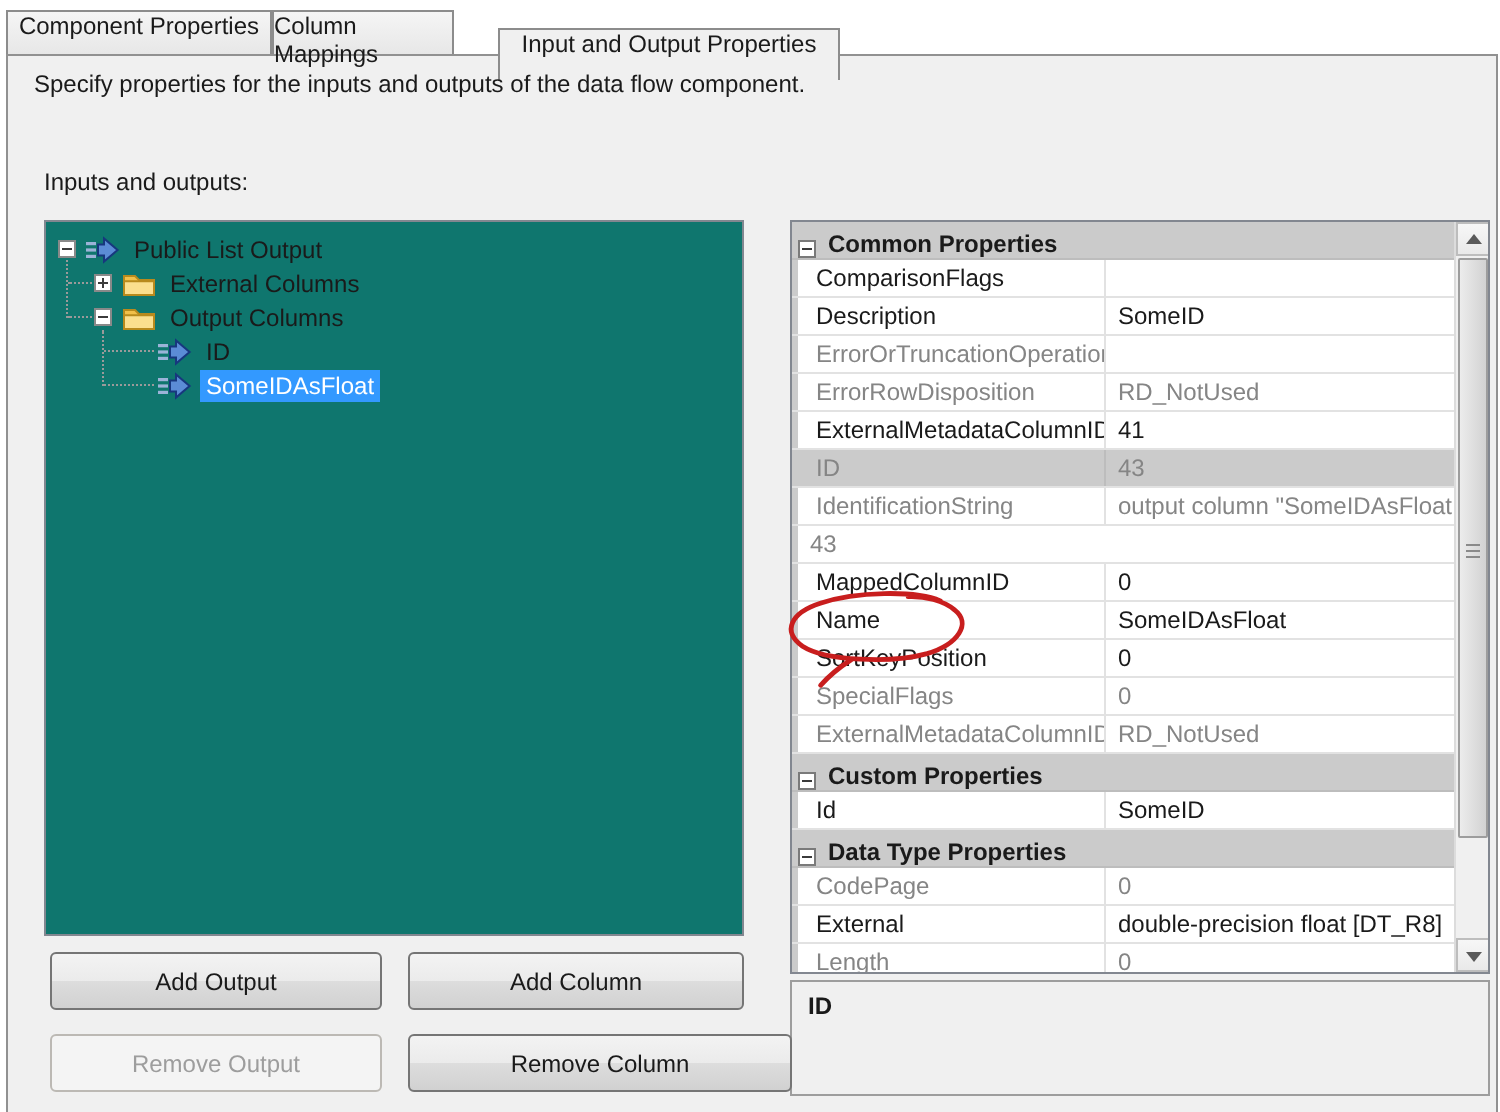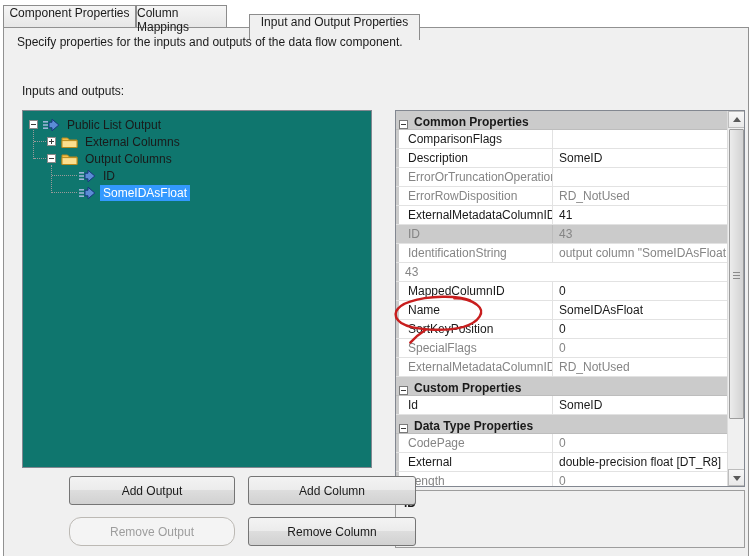--- a/index.html
+++ b/index.html
@@ -72,26 +72,26 @@
   
   .annot { position:absolute; left:391px; top:293px; width:104px; height:52px; z-index:9; pointer-events:none; }
 
   
   .descpane { position:absolute; left:395px; top:490px; width:350px; height:58px;
               background:#f0f0f0; border:1px solid #9d9d9d; z-index:5; padding:5px 8px; }
   .descpane .dtitle { font-weight:bold; }
 
   .btn { position:absolute; width:166px; height:29px; border:1px solid #757575; border-radius:3px;
          background:linear-gradient(#f3f3f3 0%,#ebebeb 50%,#dddddd 50%,#d1d1d1 100%);
-         display:flex; align-items:center; justify-content:center; z-index:5; cursor:default;margin-left:44px; }
+         display:flex; align-items:center; justify-content:center; z-index:5; cursor:default; }
   .btn.disabled { border-color:#bcb9b4; background:#f4f4f4; color:#9d9d9d; }
   .b-addout { left:25px;  top:476px; }
   .b-addcol { left:204px; top:476px; width:168px; }
-  .b-remout { left:25px;  top:517px;border-radius:12px; }
-  .b-remcol { left:204px; top:517px; width:168px; }
+  .b-remout { left:25px;  top:517px; }
+  .b-remcol { left:204px; top:517px; width:192px; }
 </style>
 </head>
 <body>
 
 <div class="panel"></div>
 
 <div class="tab tab1">
   <span>Component Properties</span>
 </div>
 <div class="tab tab2">

